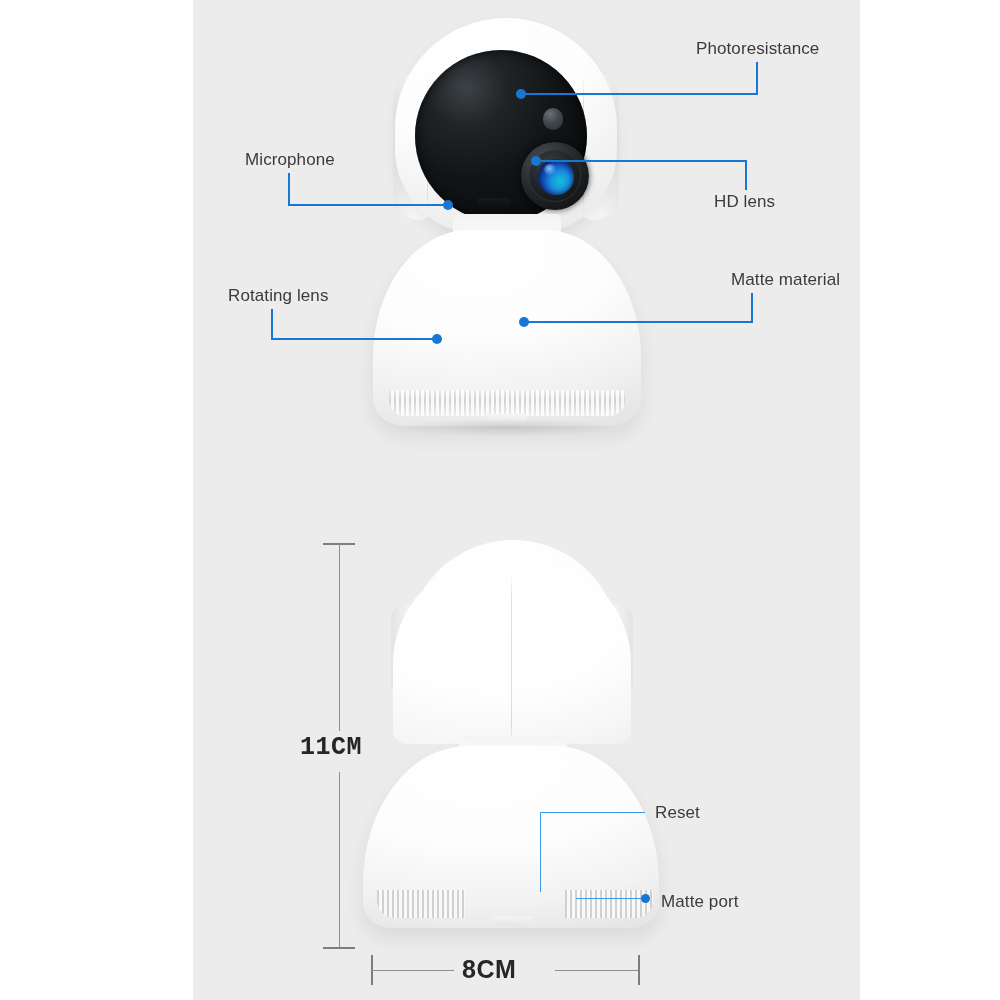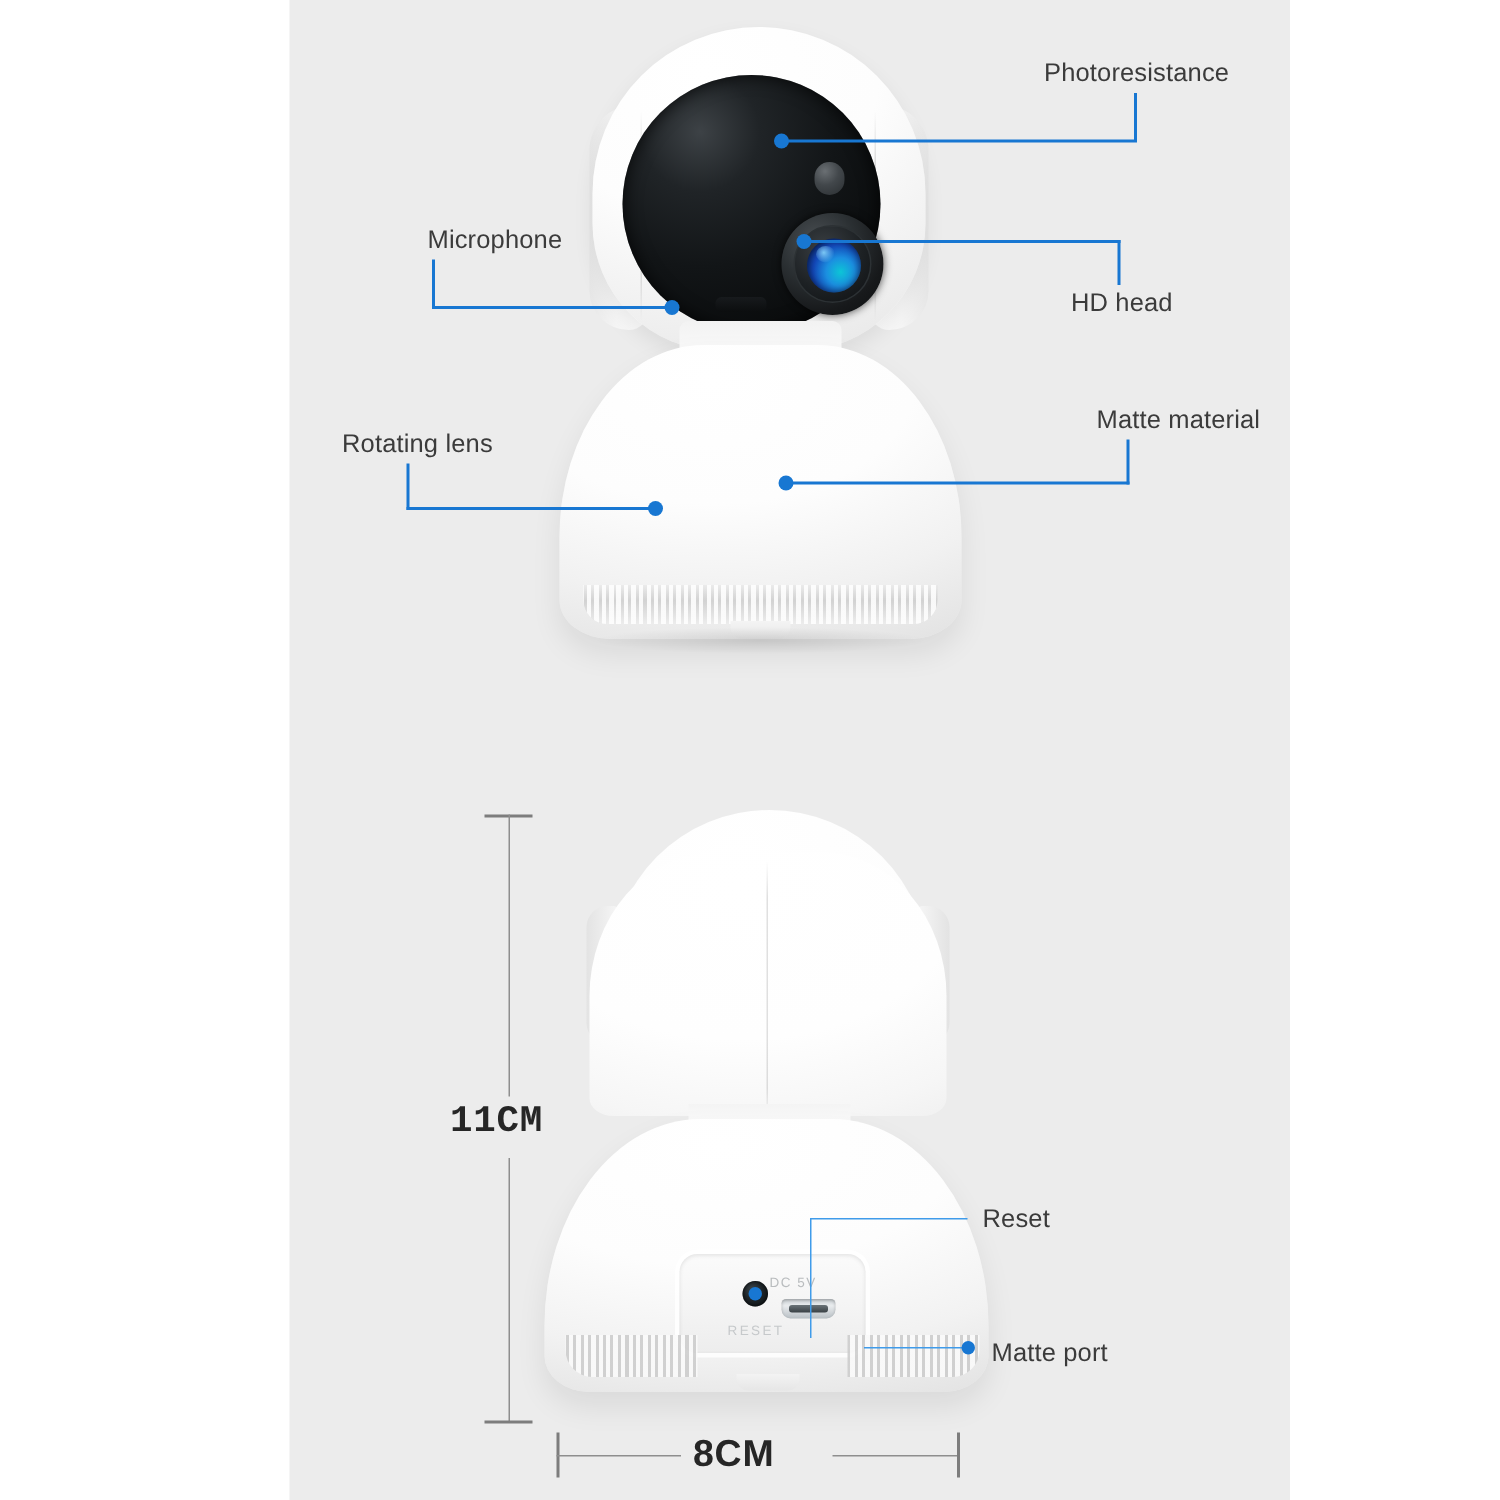--- a/index.html
+++ b/index.html
@@ -289,26 +289,26 @@
     <div class="fv-vent-mask"></div>
     <div class="fv-foot"></div>
     <div class="fv-shadow"></div>
   </div>
 
   <div class="cl-label" style="left:696px; top:39px;">Photoresistance</div>
   <div class="cl-v" style="left:756px; top:62px;  height:32px;"></div>
   <div class="cl-h" style="left:521px; top:93px;  width:237px;"></div>
   <div class="cl-dot" style="left:516px; top:89px;"></div>
 
-  <div class="cl-label" style="left:714px; top:192px;">HD head</div>
+  <div class="cl-label" style="left:714px; top:192px;">HD lens</div>
   <div class="cl-h" style="left:536px; top:160px; width:211px;"></div>
   <div class="cl-v" style="left:745px; top:160px; height:30px;"></div>
   <div class="cl-dot" style="left:531px; top:156px;"></div>
 
-  <div class="cl-label" style="left:245px; top:150px;margin-left:40px;">Microphone</div>
+  <div class="cl-label" style="left:245px; top:150px;">Microphone</div>
   <div class="cl-v" style="left:288px; top:173px; height:33px;"></div>
   <div class="cl-h" style="left:288px; top:204px; width:159px;"></div>
   <div class="cl-dot" style="left:443px; top:200px;"></div>
 
   <div class="cl-label" style="left:228px; top:286px;">Rotating lens</div>
   <div class="cl-v" style="left:271px; top:309px; height:31px;"></div>
   <div class="cl-h" style="left:271px; top:338px; width:166px;"></div>
   <div class="cl-dot" style="left:432px; top:334px;"></div>
 
   <div class="cl-label" style="left:707px; top:270px;margin-left:24px;">Matte material</div>
@@ -318,30 +318,20 @@
 
   <div class="cam-rear">
     <div class="rv-wing-l"></div>
     <div class="rv-wing-r"></div>
     <div class="rv-ball"></div>
     <div class="rv-panel"></div>
     <div class="rv-seam"></div>
     <div class="rv-neck"></div>
     <div class="rv-base"></div>
 
-    <div class="rv-plate">
-      <div class="rv-dcmark">DC  5V</div>
-      <div class="rv-reset-hole">
-        <div class="rv-reset-dot"></div>
-      </div>
-      <div class="rv-usb">
-        <div class="rv-usb-slot"></div>
-      </div>
-      <div class="rv-resetmark">RESET</div>
-    </div>
 
     <div class="rv-vent-l"></div>
     <div class="rv-vent-r"></div>
     <div class="rv-foot"></div>
   </div>
 
   <div class="cl-label" style="left:655px; top:803px;">Reset</div>
   <div class="cl-h" style="left:540px; top:812px; width:105px; height:1px; background:#3f9bea;"></div>
   <div class="cl-v" style="left:540px; top:812px; height:80px; width:1px; background:#3f9bea;"></div>
 

